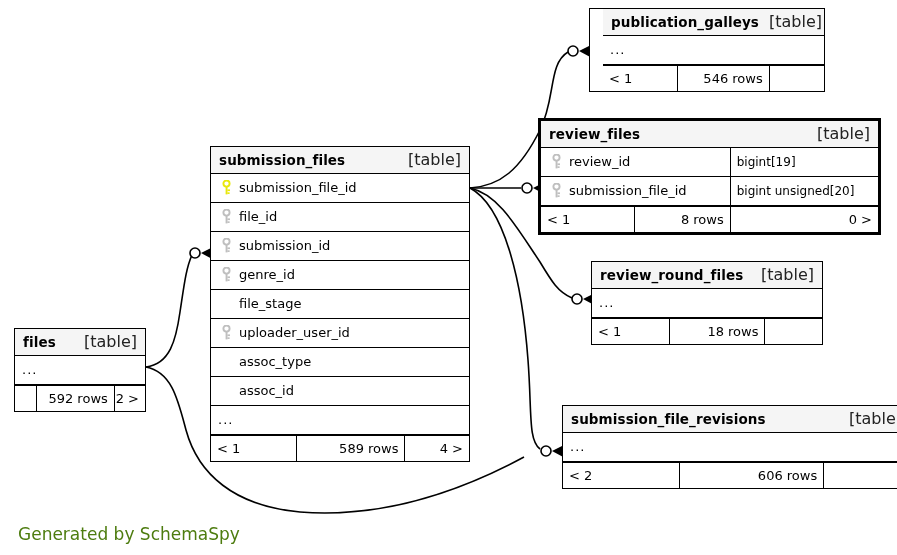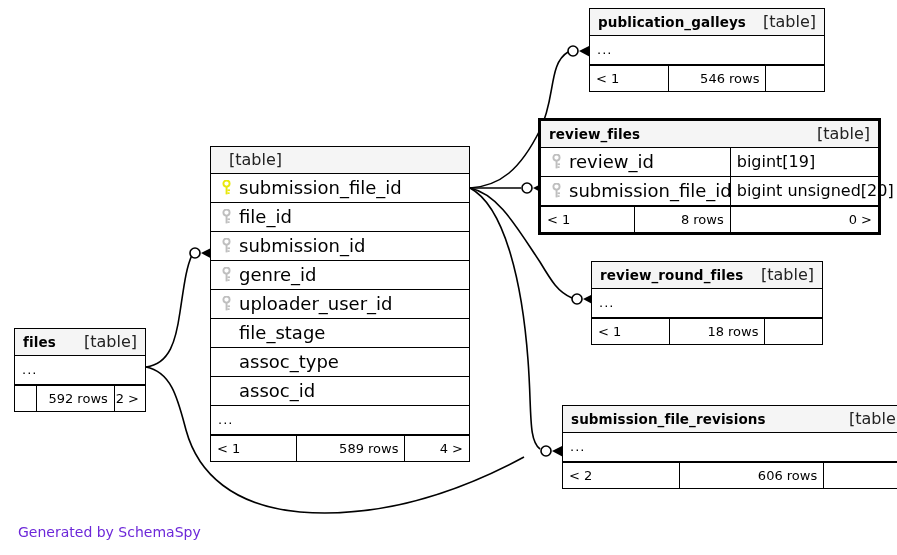--- a/index.html
+++ b/index.html
@@ -36,29 +36,29 @@
   .row{
     display:flex;align-items:stretch;
     border-bottom:1px solid #000;
     box-sizing:border-box;
     min-height:29px;
   }
   .row:last-child{border-bottom:none;}
   .rname{
     display:flex;align-items:center;
     padding:3px 6px 4px 7px;
-    font-size:18px;
+    font-size:13px;
     flex:1 1 auto;
     white-space:nowrap;
     box-sizing:border-box;
   }
   .rtype{
     display:flex;align-items:center;
     padding:3px 6px 4px 6px;
-    font-size:16px;
+    font-size:12px;
     border-left:1px solid #000;
     box-sizing:border-box;
     white-space:nowrap;
   }
   .ellipsis-row .rname{font-size:13px;letter-spacing:1px;padding-left:7px;color:#000;}
 
   .keyslot{width:17px;display:inline-flex;align-items:center;justify-content:center;flex:0 0 17px;margin-right:4px;}
   .key{display:block;}
 
   .tfoot{
@@ -73,22 +73,22 @@
     box-sizing:border-box;
     white-space:nowrap;
   }
   .tfoot .cell + .cell{border-left:1px solid #000;}
   .f-left{justify-content:flex-start;}
   .f-mid{justify-content:flex-end;}
   .f-right{justify-content:flex-end;}
 
   .caption{
     position:absolute;
-    font-size:14px;
-    color:#6d28d9;
+    font-size:17px;
+    color:#4d7c0f;
     white-space:nowrap;
   }
 </style>
 </head>
 <body>
 
 <div id="canvas">
 
   <svg class="edges" viewBox="0 0 897 555">
     <defs>
@@ -123,21 +123,21 @@
       <path d="M596,292.5 L596,306 L583,299 Z" fill="#000"></path>
 
       <circle cx="546" cy="451" r="5" fill="#fff" stroke="#000" stroke-width="1.6"></circle>
       <path d="M565,444.5 L565,458 L552,451 Z" fill="#000"></path>
 
       <circle cx="195" cy="253" r="5" fill="#fff" stroke="#000" stroke-width="1.6"></circle>
       <path d="M214,246.5 L214,260 L201,253 Z" fill="#000"></path>
     </g>
   </svg>
 
-  <div class="table" style="left:589px;top:8px;width:236px;">
+  <div class="table" style="left:589px;top:8px;width:236px;padding-left:13px;">
     <div class="thead">
       <span class="tname">publication_galleys</span>
       <span class="ttag">[table]</span>
     </div>
     <div class="row ellipsis-row">
       <span class="rname">...</span>
     </div>
     <div class="tfoot">
       <span class="cell f-left" style="width:33.5%">&lt; 1</span>
       <span class="cell f-mid" style="width:41.5%">546 rows</span>
@@ -225,20 +225,21 @@
     </div>
     <div class="tfoot">
       <span class="cell f-left" style="width:16%"></span>
       <span class="cell f-mid" style="width:60%">592 rows</span>
       <span class="cell f-right" style="width:24%">2 &gt;</span>
     </div>
   </div>
 
   <div class="table" style="left:210px;top:146px;width:260px;">
     <div class="thead">
+      <span class="tname">submission_files</span>
       <span class="ttag">[table]</span>
     </div>
 
     <div class="row">
       <span class="rname">
         <span class="keyslot">
           <svg class="key" width="9" height="15" viewBox="0 0 9 15">
               <circle cx="4.5" cy="3.6" r="3.1" fill="none" stroke="#e8e80d" stroke-width="1.9"></circle>
               <rect x="3.6" y="6" width="1.9" height="8.4" fill="#e8e80d"></rect>
               <rect x="5.4" y="9.4" width="2.6" height="1.7" fill="#e8e80d"></rect>
@@ -286,36 +287,36 @@
               <rect x="5.4" y="9.4" width="2.6" height="1.7" fill="#bfbfbf"></rect>
               <rect x="5.4" y="12.3" width="2.2" height="1.7" fill="#bfbfbf"></rect>
             </svg>
         </span>
         <span>genre_id</span>
       </span>
     </div>
 
     <div class="row">
       <span class="rname">
-        <span class="keyslot">
-          <svg class="key" width="9" height="15" viewBox="0 0 9 15">
-              <circle cx="4.5" cy="3.6" r="3.1" fill="none" stroke="#bfbfbf" stroke-width="1.9"></circle>
-              <rect x="3.6" y="6" width="1.9" height="8.4" fill="#bfbfbf"></rect>
-              <rect x="5.4" y="9.4" width="2.6" height="1.7" fill="#bfbfbf"></rect>
-              <rect x="5.4" y="12.3" width="2.2" height="1.7" fill="#bfbfbf"></rect>
-            </svg>
-        </span>
-        <span>uploader_user_id</span>
-      </span>
-    </div>
-
-    <div class="row">
-      <span class="rname">
         <span class="keyslot"></span>
         <span>file_stage</span>
+      </span>
+    </div>
+
+    <div class="row">
+      <span class="rname">
+        <span class="keyslot">
+          <svg class="key" width="9" height="15" viewBox="0 0 9 15">
+              <circle cx="4.5" cy="3.6" r="3.1" fill="none" stroke="#bfbfbf" stroke-width="1.9"></circle>
+              <rect x="3.6" y="6" width="1.9" height="8.4" fill="#bfbfbf"></rect>
+              <rect x="5.4" y="9.4" width="2.6" height="1.7" fill="#bfbfbf"></rect>
+              <rect x="5.4" y="12.3" width="2.2" height="1.7" fill="#bfbfbf"></rect>
+            </svg>
+        </span>
+        <span>uploader_user_id</span>
       </span>
     </div>
 
     <div class="row">
       <span class="rname">
         <span class="keyslot"></span>
         <span>assoc_type</span>
       </span>
     </div>
 

